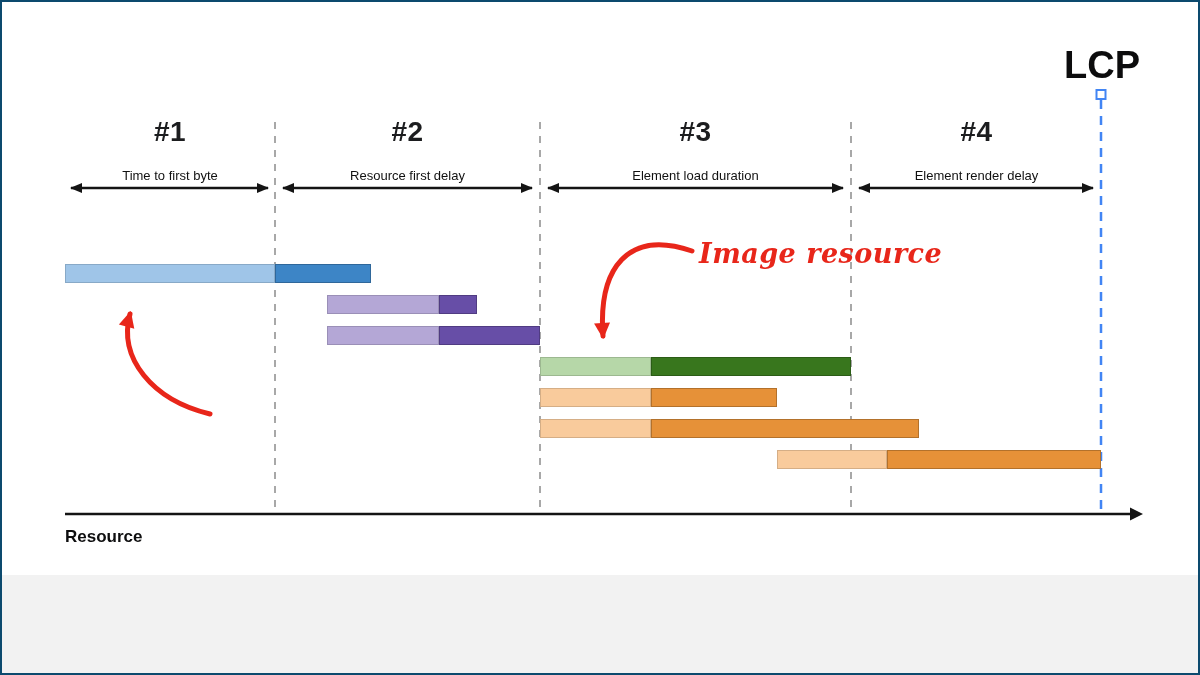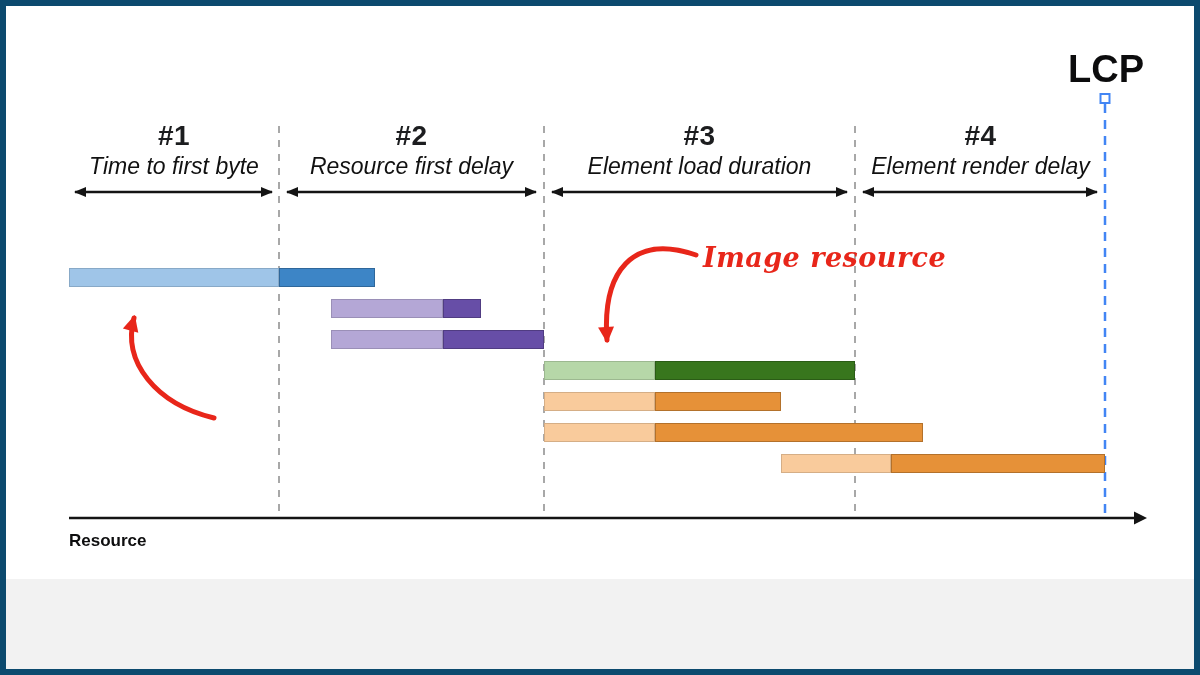--- a/index.html
+++ b/index.html
@@ -1,26 +1,26 @@
 <!DOCTYPE html>
 <html><head>
 <meta charset="utf-8">
 <style>
   html,body{margin:0;padding:0;background:#fff;}
   .canvas{
     position:relative;width:1200px;height:675px;overflow:hidden;
-    background:#ffffff;box-sizing:border-box;border:6px solid #0c4a6e;
+    background:#ffffff;box-sizing:border-box;border:2px solid #0c4a6e;
     font-family:"Liberation Sans", sans-serif;color:#1c1d1f;
   }
   svg.layer{position:absolute;left:0;top:0;pointer-events:none;}
 
   
   .phase{position:absolute;top:114px;text-align:center;}
   .phase .num{font-size:28px;font-weight:700;line-height:32px;letter-spacing:.5px;}
-  .phase .lbl{font-size:23px;font-weight:400;line-height:22px;margin-top:3px;color:#111;font-style:italic;}
+  .phase .lbl{font-size:13px;font-weight:400;line-height:22px;margin-top:17px;color:#111;}
   .phase-1{left:63px;width:210px;}
   .phase-2{left:273px;width:265px;}
   .phase-3{left:538px;width:311px;}
   .phase-4{left:849px;width:251px;}
 
   
   .lcp-title{position:absolute;left:1020px;top:42px;width:160px;text-align:center;
     font-size:38px;font-weight:700;letter-spacing:0;color:#0c0c0d;}
 
   

